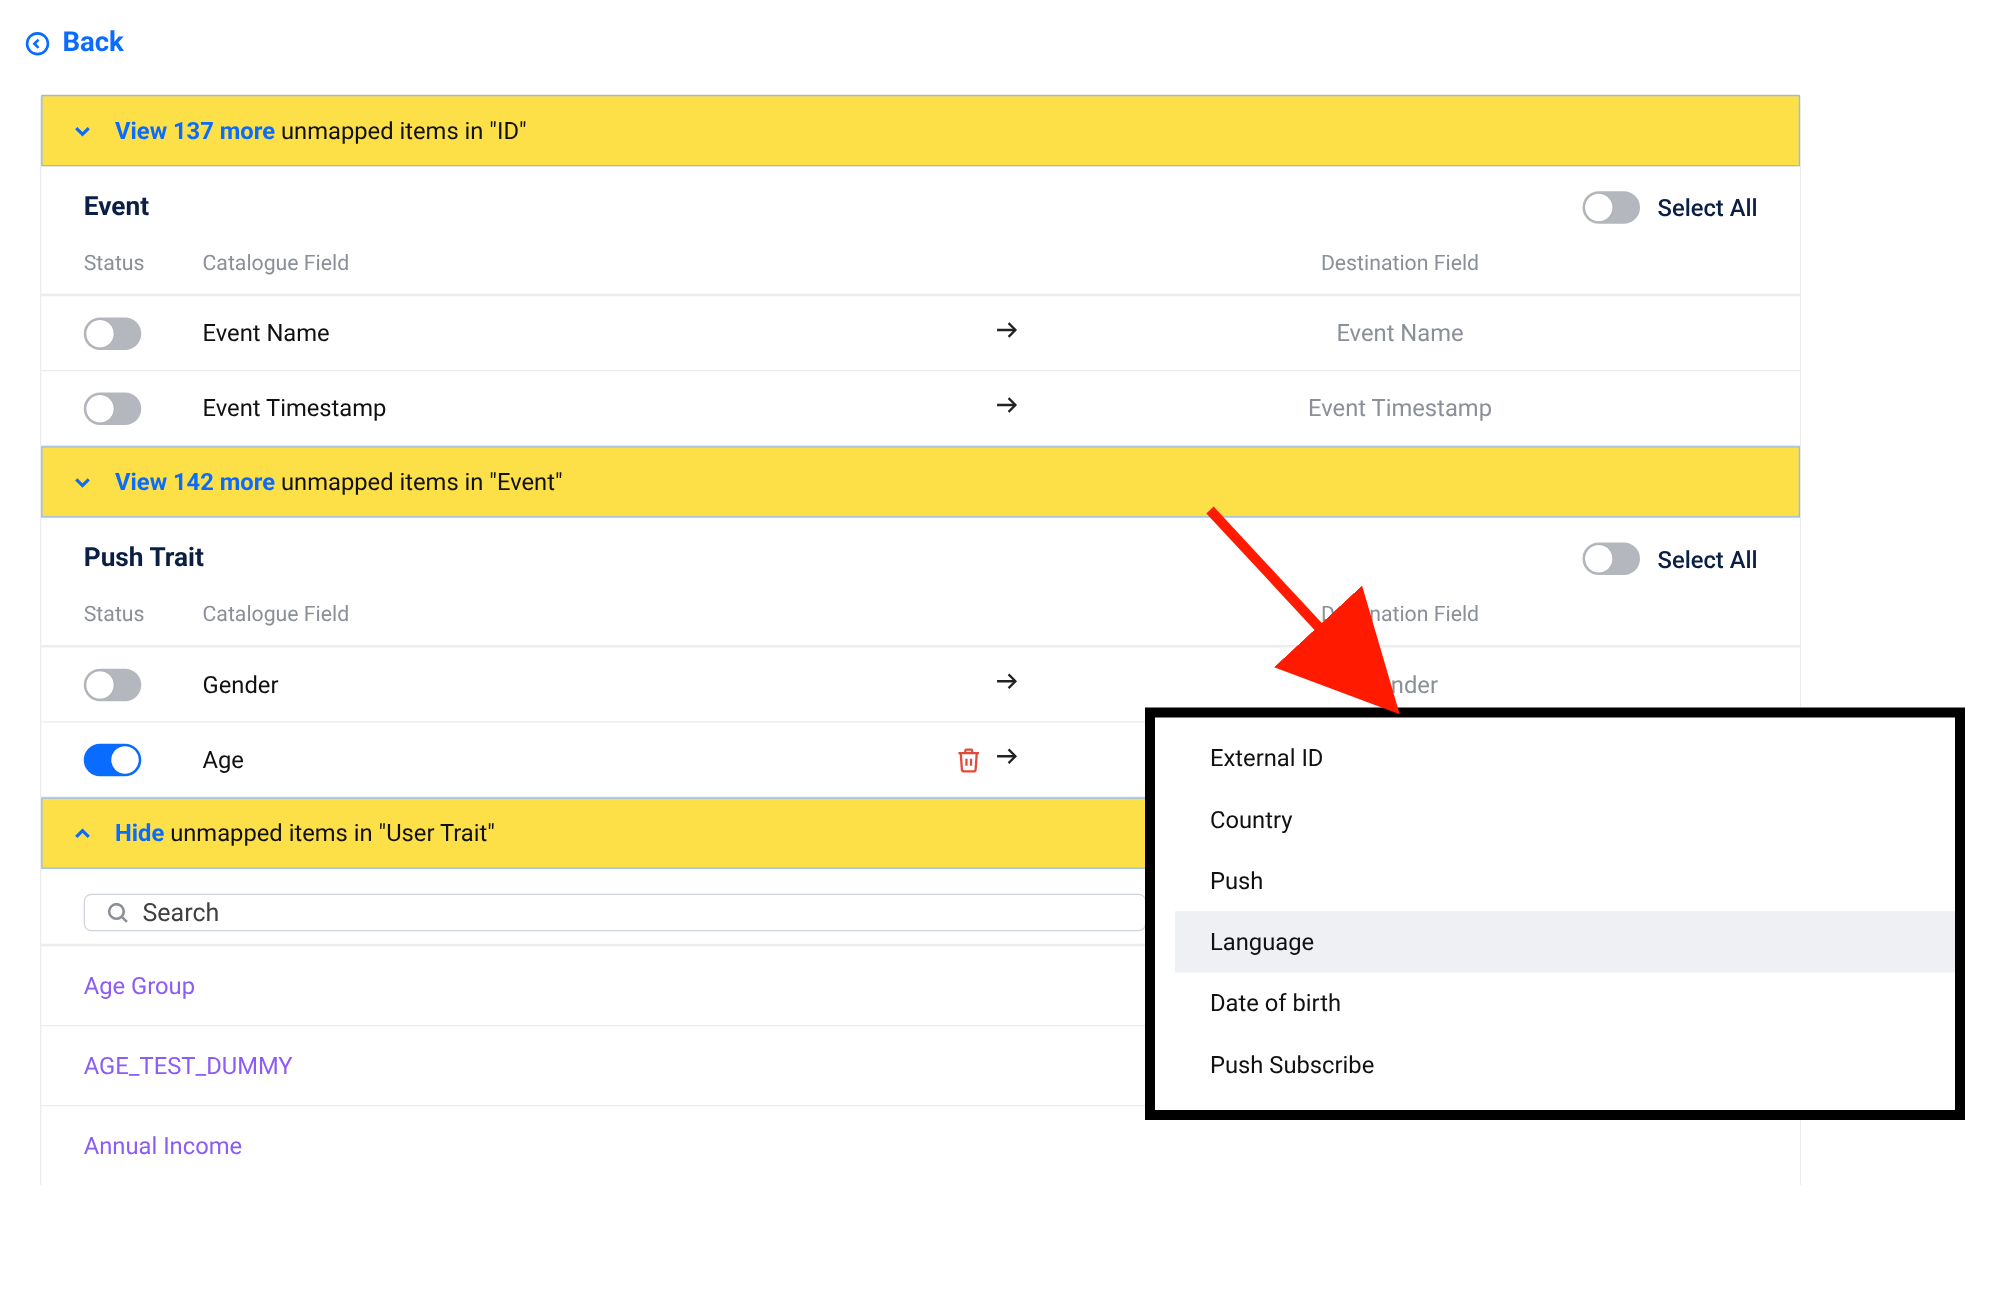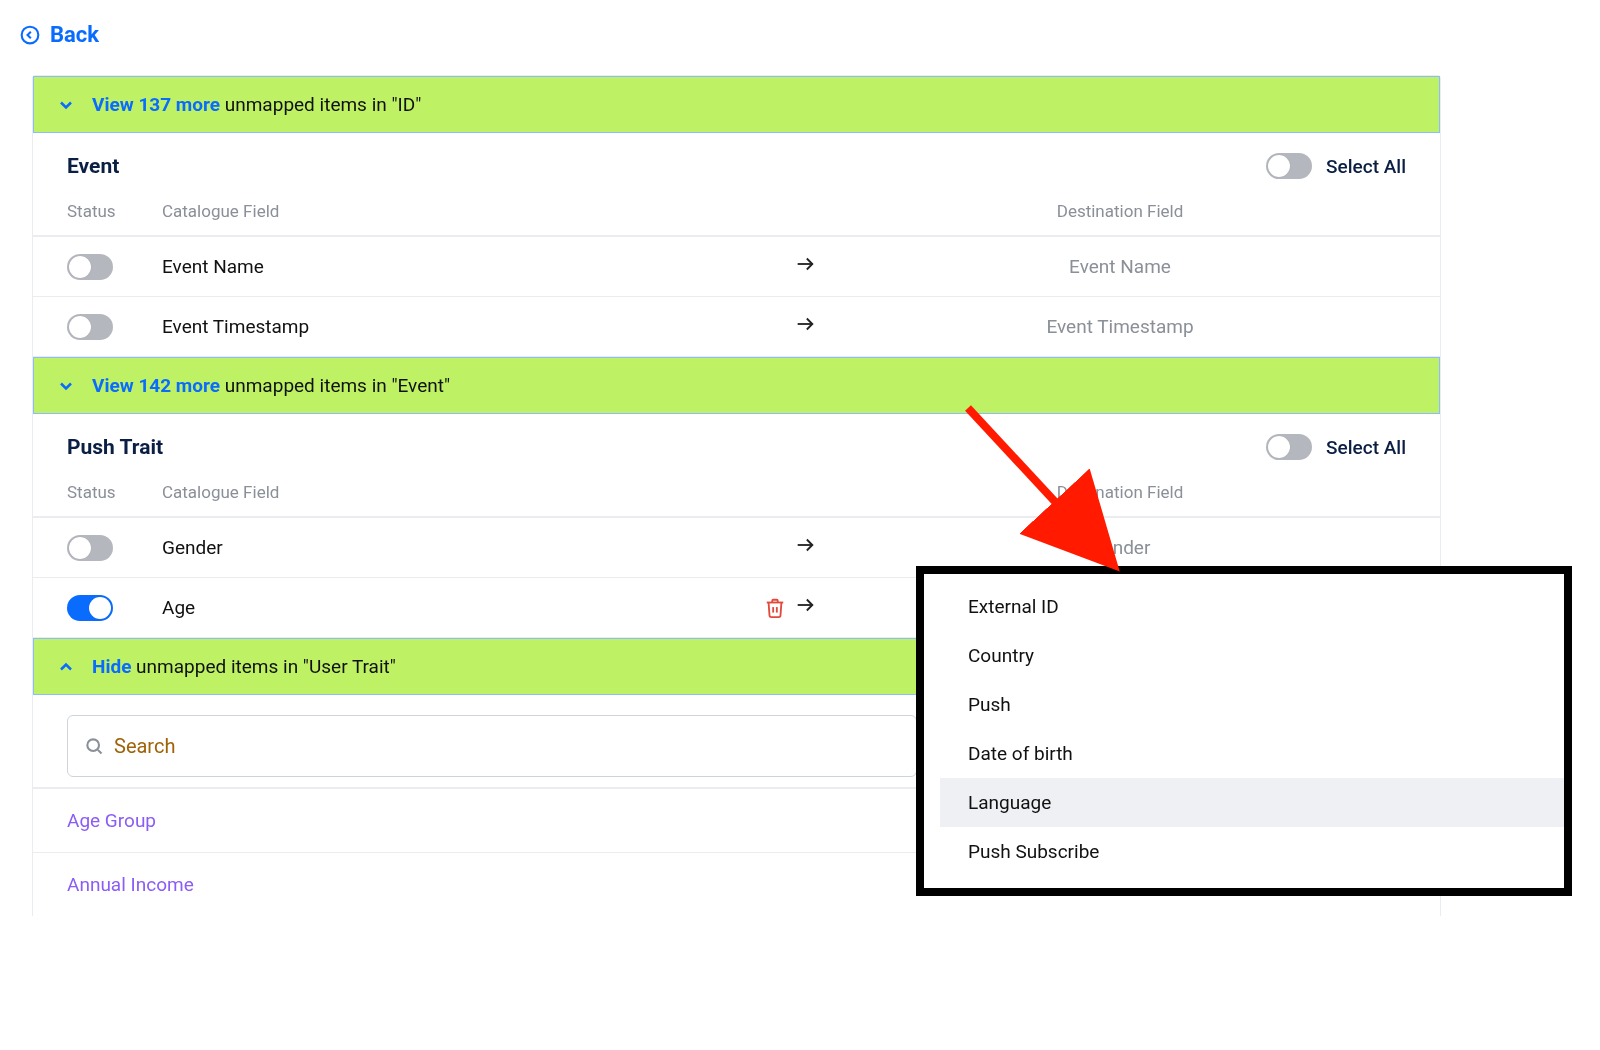--- a/index.html
+++ b/index.html
@@ -30,21 +30,21 @@
     margin-left: 12px;
     border: 1px solid #eaecef;
     border-radius: 4px 4px 0 0;
     border-bottom: none;
   }
   .section {
     border-bottom: 1px solid #eaecef;
   }
   .blue-box {
     border: 1px solid #8cbcff;
-    background: #bef264;
+    background: #fde047;
     padding: 16px 22px;
     display: flex;
     align-items: center;
     gap: 16px;
     font-size: 19px;
     cursor: pointer;
   }
   .blue-box .chev { width: 20px; height: 20px; color: #0a6cff; flex: 0 0 auto; }
   .link-blue { color: #0a6cff; font-weight: 700; }
   .plain-suffix { color: #111; font-weight: 400; }
@@ -97,22 +97,22 @@
     padding: 20px 34px 10px 34px;
   }
   .search-input {
     width: 850px;
     max-width: 100%;
     display: flex;
     align-items: center;
     gap: 10px;
     border: 1px solid #cfd4dc;
     border-radius: 6px;
-    padding: 18px 16px;
-    color: #a16207;
+    padding: 2px 16px;
+    color: #404040;
     font-size: 20px;
   }
   .search-input svg { width: 20px; height: 20px; color: #8a8f98; }
   .unmapped-list .item {
     padding: 20px 34px;
     border-top: 1px solid #eaecef;
     font-size: 19px;
     color: #8b5cf6;
   }
   
@@ -317,20 +317,21 @@
         <svg viewBox="0 0 24 24" fill="none" stroke="currentColor" stroke-width="2.5">
             <circle cx="11" cy="11" r="7"></circle>
             <line x1="21" y1="21" x2="16.65" y2="16.65"></line>
           </svg>
         <span>Search</span>
       </div>
     </div>
 
     <div class="unmapped-list">
       <div class="item">Age Group</div>
+      <div class="item">AGE_TEST_DUMMY</div>
       <div class="item">Annual Income</div>
     </div>
 
   </div>
 
   
   <svg class="annot-arrow" viewBox="0 0 180 180">
     <defs>
       <marker id="ah" markerWidth="12" markerHeight="12" refX="8" refY="6" orient="auto">
         <path d="M0,0 L12,6 L0,12 Z" fill="#ff1a00"></path>
@@ -338,19 +339,19 @@
     </defs>
     <line x1="10" y1="10" x2="140" y2="150" stroke="#ff1a00" stroke-width="8" marker-end="url(#ah)"></line>
   </svg>
 
   
   <div class="dropdown-wrap">
     <div class="dropdown-list">
       <div class="opt">External ID</div>
       <div class="opt">Country</div>
       <div class="opt">Push</div>
+      <div class="opt hover">Language</div>
       <div class="opt">Date of birth</div>
-      <div class="opt hover">Language</div>
       <div class="opt">Push Subscribe</div>
     </div>
   </div>
 
 </div>
 
 </body></html>

